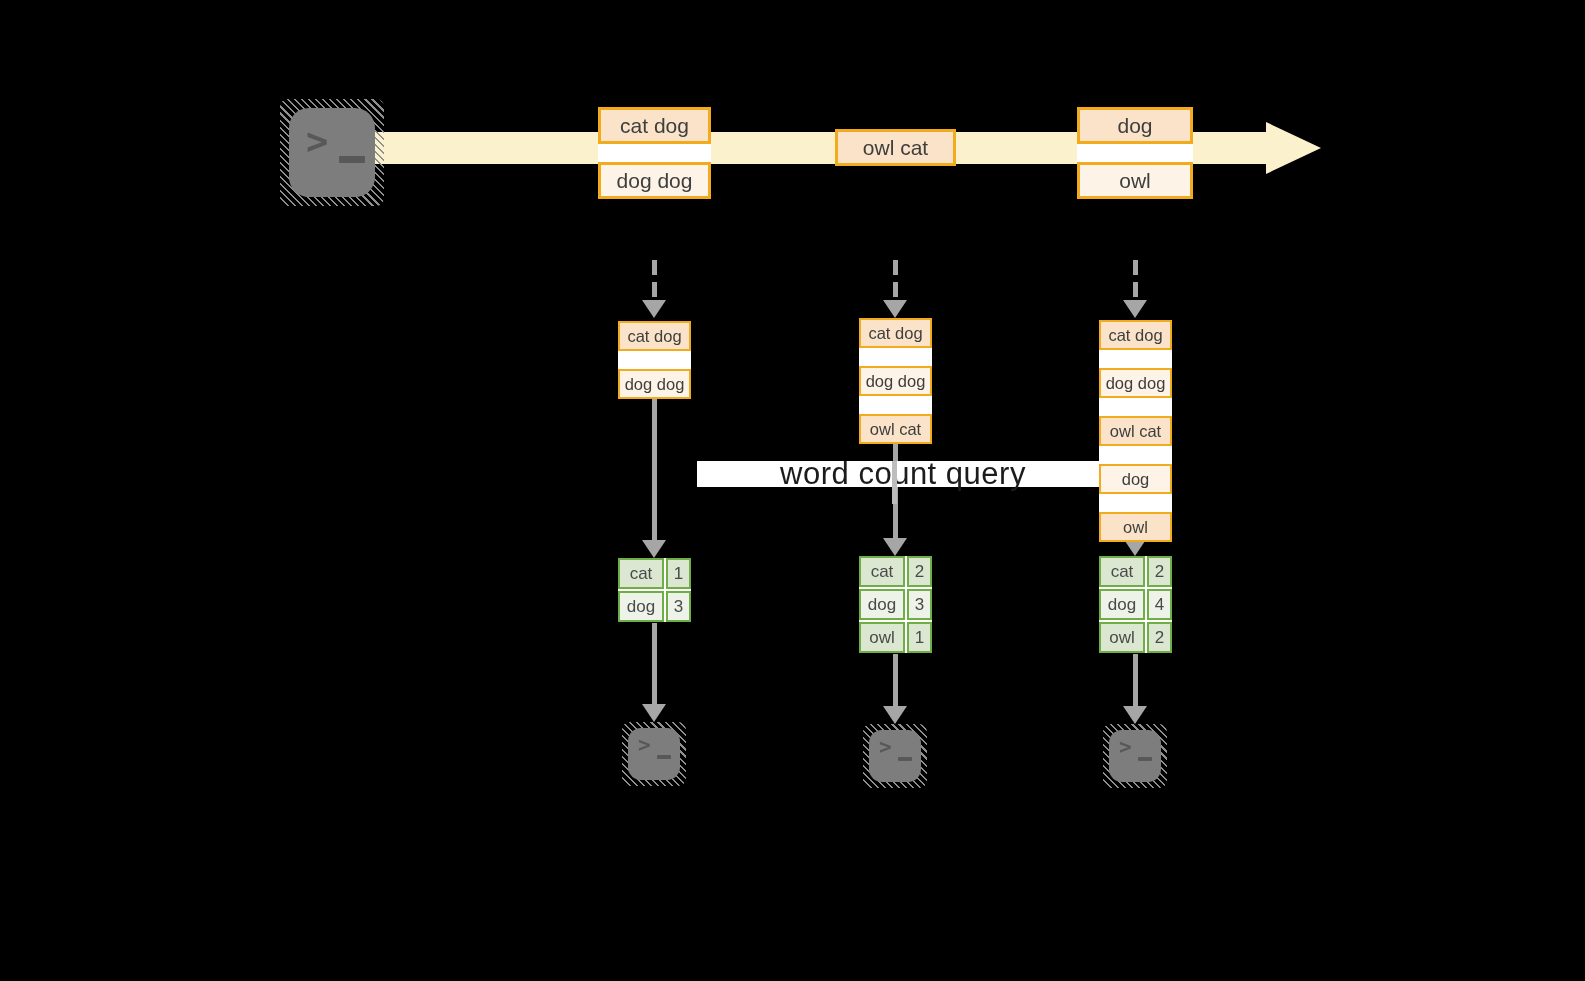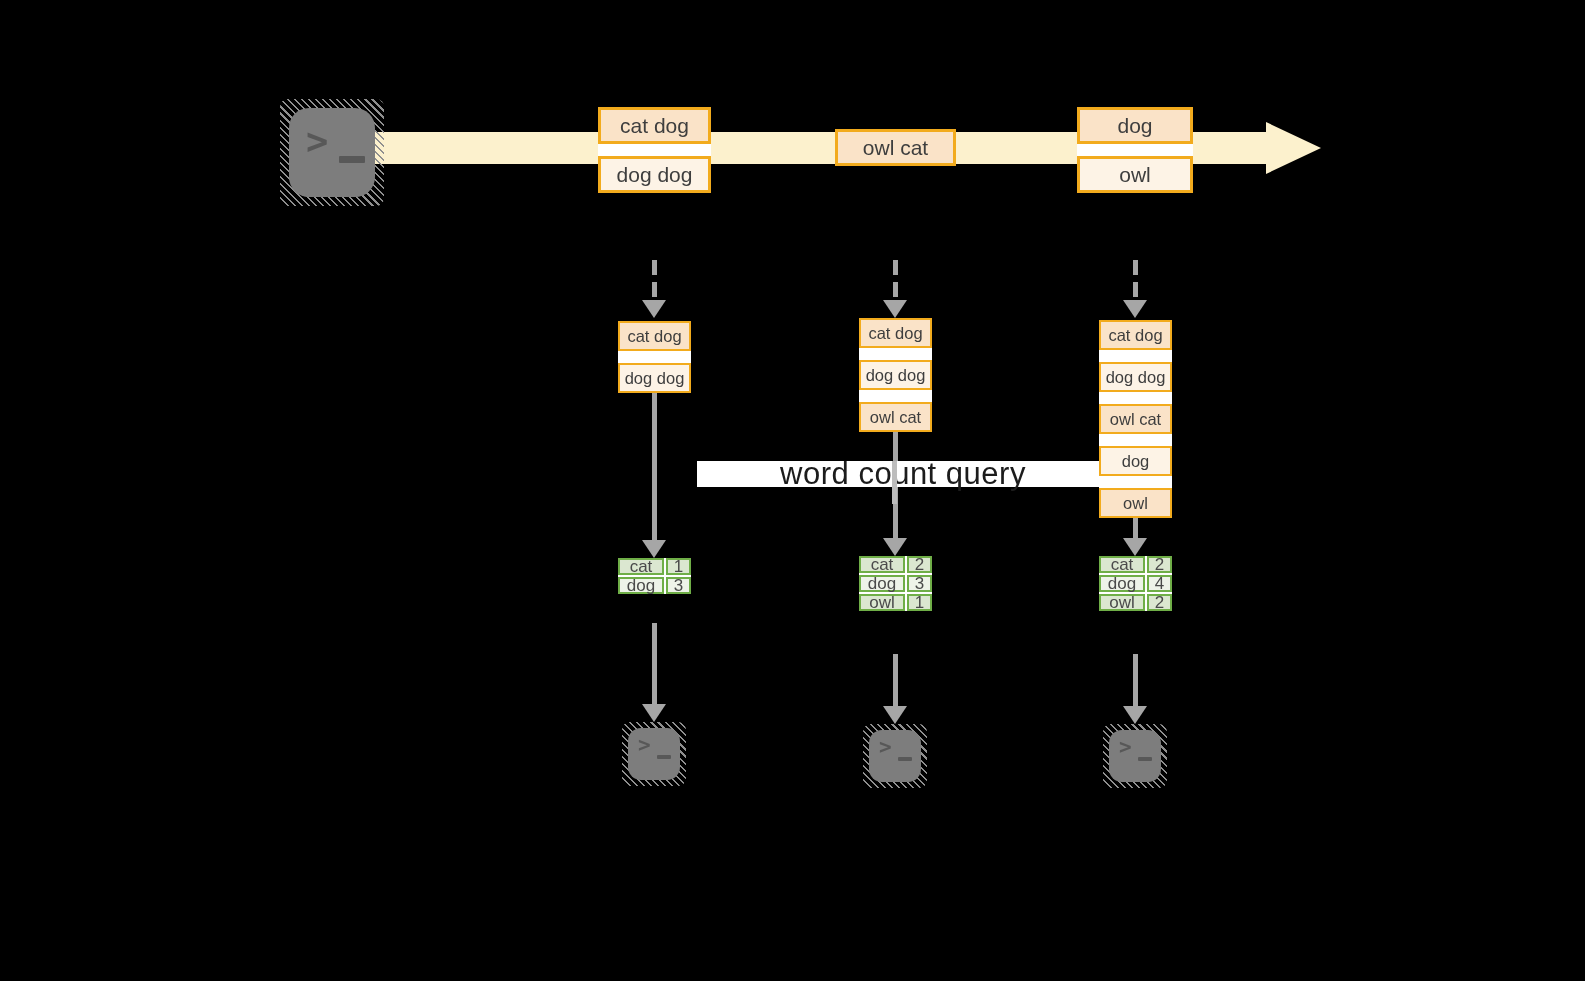--- a/index.html
+++ b/index.html
@@ -9,21 +9,21 @@
   }
   .abs{position:absolute;}
 
   
   .timeline-band{left:366px;top:132px;width:901px;height:32px;background:var(--timeline-cream);z-index:1;}
   .timeline-head{left:1266px;top:122px;width:0;height:0;z-index:1;
     border-top:26px solid transparent;border-bottom:26px solid transparent;
     border-left:55px solid var(--timeline-cream);}
 
   
-  .obox{display:flex;flex-direction:column;gap:12px;background:#fff;z-index:3;}
+  .obox{display:flex;flex-direction:column;gap:18px;background:#fff;z-index:3;}
   .orow{box-sizing:border-box;border:3px solid var(--accent-orange);
     display:flex;align-items:center;justify-content:center;color:#3e3e3e;}
   .big .orow{height:37px;font-size:21px;}
   .stack .orow{height:30px;font-size:16.5px;border-width:2.5px;}
   .peach-d{background:var(--peach-dark);}
   .peach-l{background:var(--peach-light);}
 
   
   .vline{width:5px;background:var(--arrow-grey);z-index:2;}
   .vdash{width:5px;z-index:2;
@@ -33,21 +33,21 @@
     border-top:18px solid var(--arrow-grey);}
 
   
   .query-band{left:697px;top:461px;width:412px;height:26px;background:#fff;z-index:5;
     display:flex;align-items:center;justify-content:center;}
   .query-band span{font-size:31px;color:#1c1c1c;letter-spacing:0.5px;}
   .band-line{left:892px;top:461px;width:5px;height:43px;background:#bdbdbd;z-index:6;}
 
   
   .gtable{display:grid;grid-template-columns:46px 25px;gap:2px;background:#fff;z-index:4;}
-  .gcell{box-sizing:border-box;border:2.5px solid var(--accent-green);height:17px;
+  .gcell{box-sizing:border-box;border:2.5px solid var(--accent-green);height:31px;
     display:flex;align-items:center;justify-content:center;font-size:17px;color:#4a4a4a;}
   .green-d{background:var(--green-cell-dark);}
   .green-l{background:var(--green-cell-light);}
 
   
   .hatchbox{z-index:3;border-radius:8px;
     background:repeating-linear-gradient(45deg,#8f8f8f 0 1.5px,transparent 1.5px 5px);}
   .termbox{position:absolute;background:#7d7d7d;}
   .src-term{left:280px;top:99px;width:104px;height:107px;}
   .src-term .termbox{inset:9px;border-radius:20px;}

